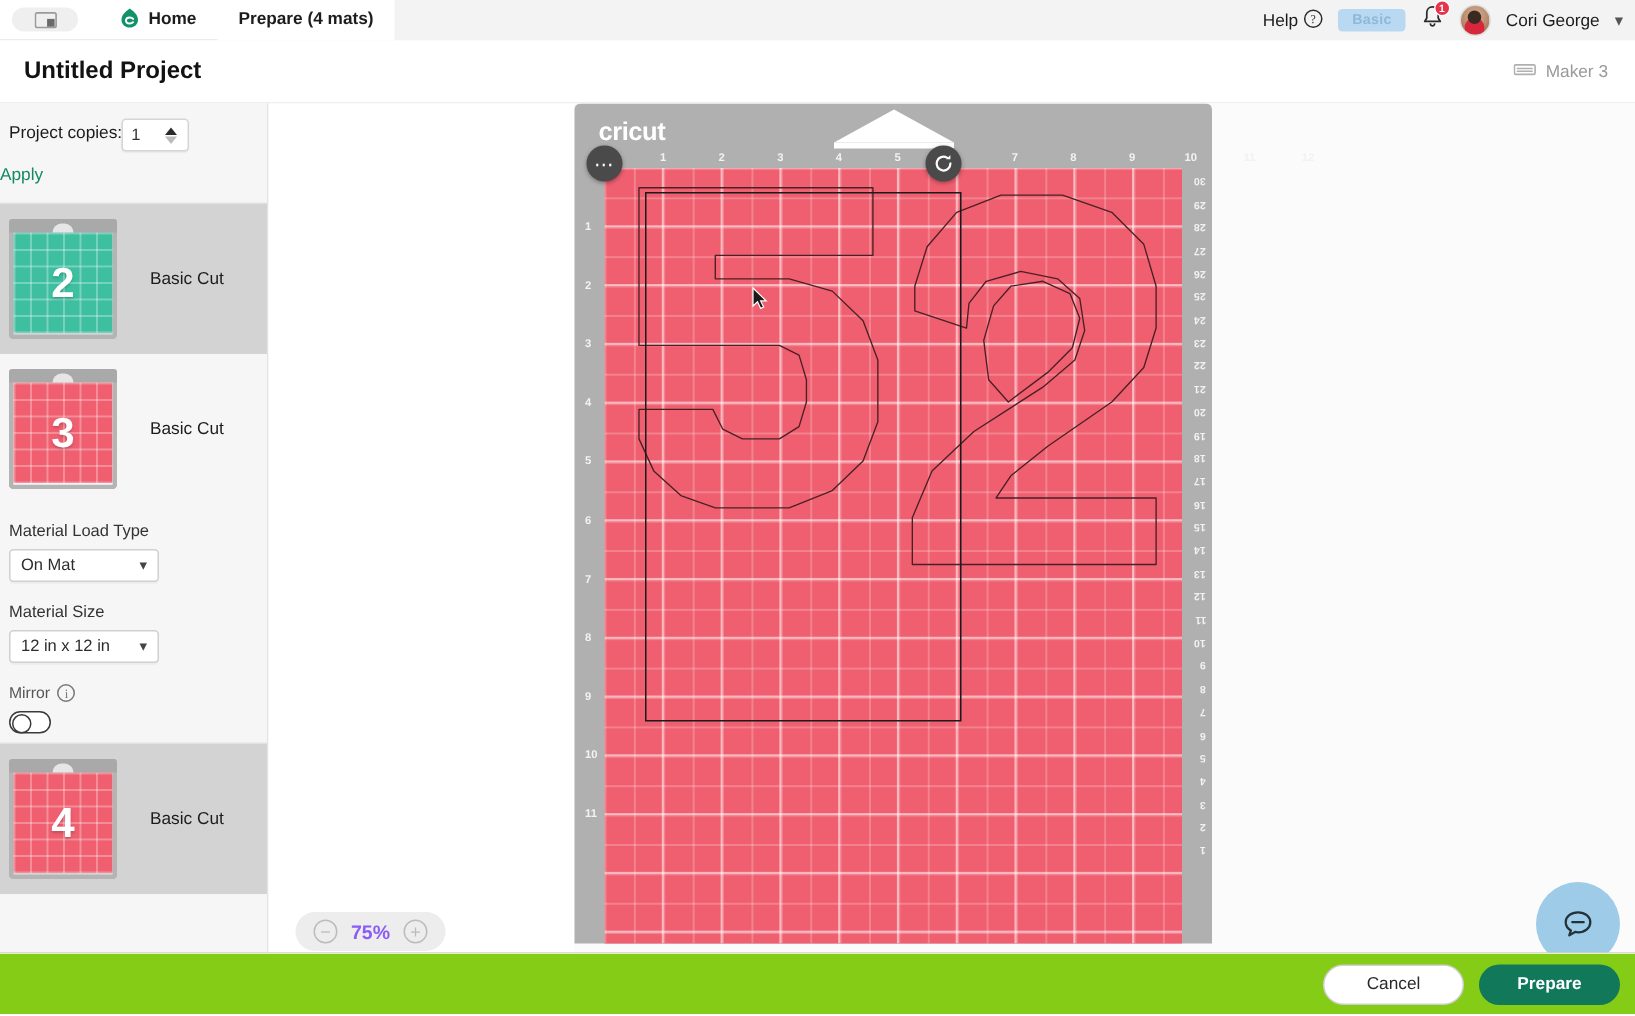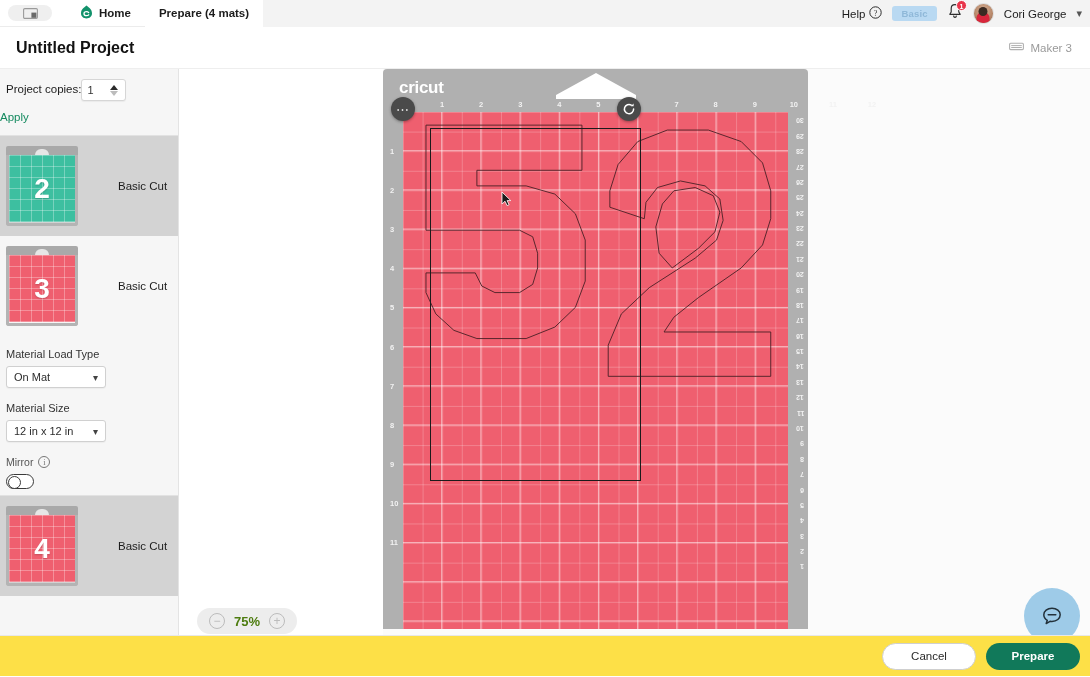--- a/index.html
+++ b/index.html
@@ -172,21 +172,21 @@
   .mat-thumb .num {
     position:absolute; inset:0;
     display:flex; align-items:center; justify-content:center;
     font-size: 28px; font-weight: bold; color:#fff;
     text-shadow: 0 1px 2px rgba(0,0,0,.18);
   }
   .mat-thumb .frame {
     position:absolute; top:5px; left:0; right:0; bottom:0;
     border: 3px solid #b4b4b4; border-top: none; border-radius: 0 0 3px 3px;
   }
-  .mat-label { font-size: 11.5px; color: #1c1c1c; margin-left: 40px; }
+  .mat-label { font-size: 11.5px; color: #1c1c1c; margin-left: 22px; }
 
   .mat-opts { padding: 12px 10px 6px 6px; background: #f6f6f6; }
   .opt-label { font-size: 11px; color: #333; margin-bottom: 6px; }
   .select-box {
     width: 100px; height: 22px;
     background:#fff; border:1px solid #d0d0d0; border-radius:3px;
     display:flex; align-items:center; justify-content:space-between;
     padding: 0 7px; font-size: 11px; color:#2c2c2c; cursor:pointer;
     box-shadow: 0 1px 1px rgba(0,0,0,.04);
     margin-bottom: 14px;
@@ -308,35 +308,35 @@
     background: #ededed; border-radius: 16px;
     padding: 5px 12px;
     display:flex; align-items:center; gap: 9px;
     color:#9b9b9b; z-index: 8;
   }
   .zoom-circ {
     width:16px;height:16px;border-radius:50%;
     border:1.3px solid #bcbcbc; display:flex;align-items:center;justify-content:center;
     font-size:12px; line-height:1; cursor:pointer; color:#bcbcbc;
   }
-  .zoom-val { font-size: 13px; font-weight: bold; color:#4d7c0f; }
+  .zoom-val { font-size: 13px; font-weight: bold; color:#8b5cf6; }
 
   
   .chat-fab {
     position:absolute; right: 10px; bottom: 32px;
     width: 56px; height: 56px; border-radius:50%;
     background: #9ecbe8;
     display:flex; align-items:center; justify-content:center;
     cursor:pointer; z-index: 9;
   }
 
   
   .bottombar {
     position:absolute; left:0; right:0; bottom:0; height: 41px;
-    background:#fde047; border-top: 1px solid #e8e8e8;
+    background:#84cc16; border-top: 1px solid #e8e8e8;
     display:flex; align-items:center; justify-content:flex-end;
     gap: 10px; padding-right: 10px; z-index: 20;
   }
   .btn-cancel {
     width: 94px; height: 27px; border-radius: 14px;
     border: 1px solid #cfcfcf; background:#fff;
     font-size: 11.5px; color:#2a2a2a; cursor:pointer;
     font-family:"Liberation Sans", sans-serif;
   }
   .btn-continue {

